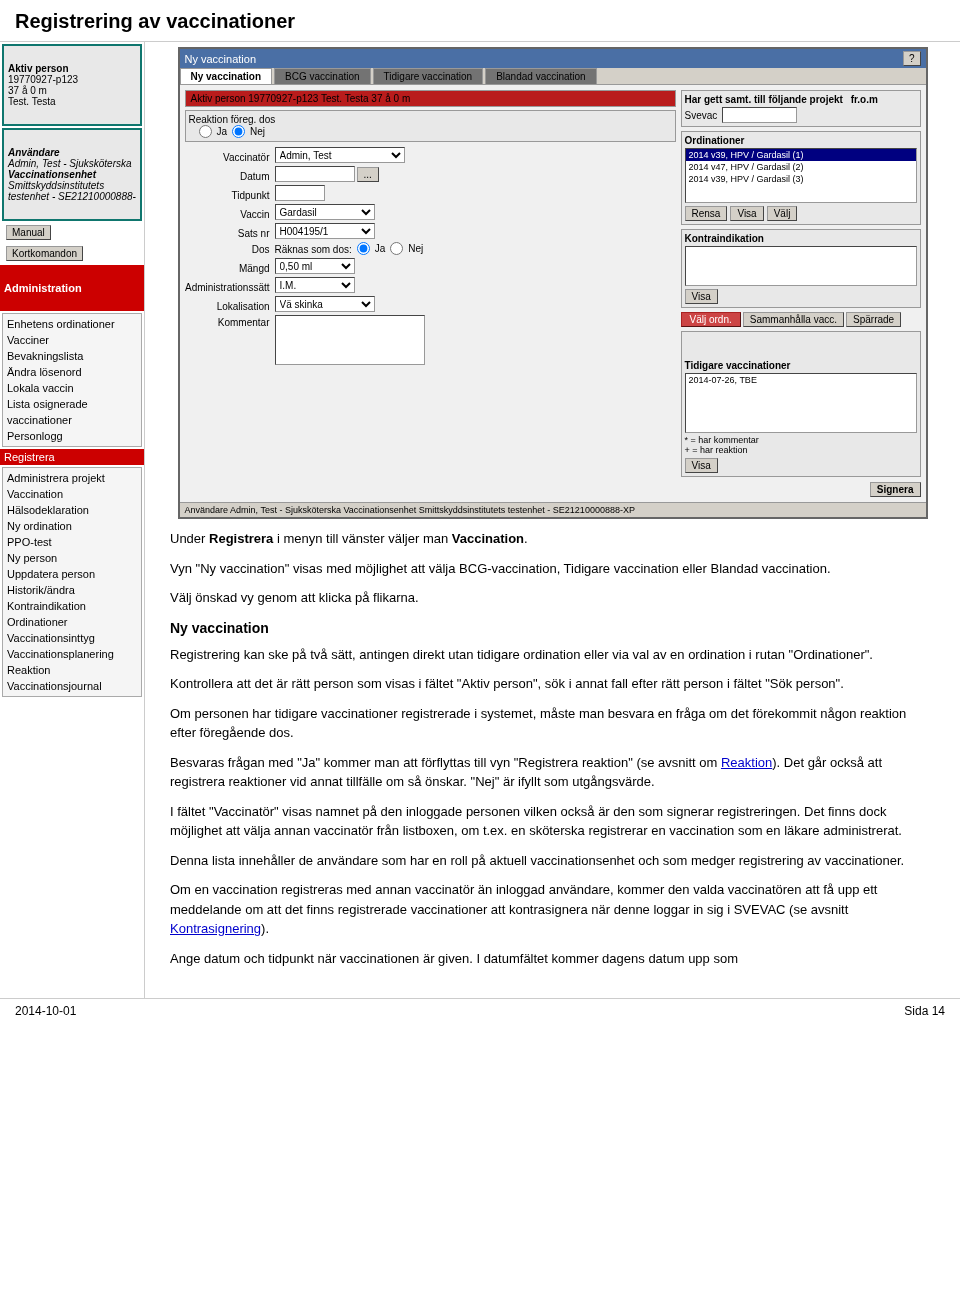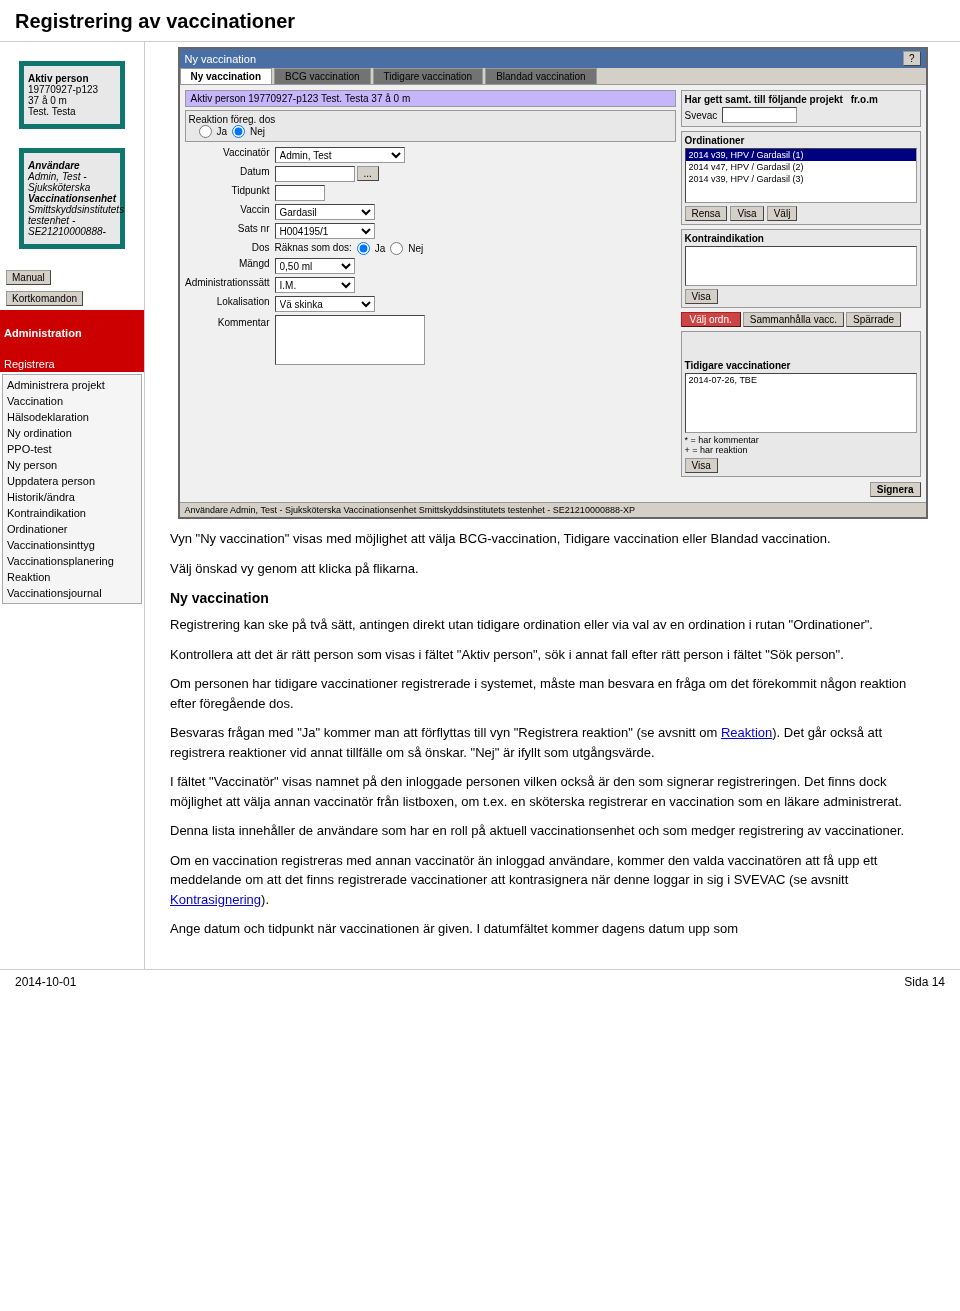--- a/index.html
+++ b/index.html
@@ -53,23 +53,23 @@
       padding: 17px 4px;
     }
     .sidebar-block {
       margin: 2px;
       border: 1px solid #aaa;
       background: #f5f5f5;
       padding: 2px 0;
     }
     .aktiv-person-box {
       background: #e8e8e8;
-      border: 5px solid #0f766e;
-      margin: 19px;
-      padding: 7px 4px;
+      border: 2px solid #0f766e;
+      margin: 2px;
+      padding: 17px 4px;
       font-size: 10px;
     }
     .sok-person-box {
       background: #e8e8e8;
       border: 1px solid #aaa;
       margin: 2px;
       padding: 3px 4px;
       font-size: 10px;
     }
     .sok-person-box input {
@@ -145,36 +145,36 @@
       gap: 5px;
     }
     .vacc-left {
       flex: 1;
       min-width: 0;
     }
     .vacc-right {
       width: 240px;
     }
     .vacc-aktiv {
-      background: #c4b5fd;
+      background: #b91c1c;
       border: 1px solid #999;
       padding: 2px 5px;
       font-size: 10px;
       margin-bottom: 3px;
     }
     .vacc-reaktion-box {
       border: 1px solid #999;
       padding: 3px;
       background: #e8e8e8;
       margin-bottom: 5px;
       font-size: 10px;
     }
     .vacc-row {
       display: flex;
-      align-items: flex-start;
+      align-items: flex-end;
       margin-bottom: 3px;
       font-size: 10px;
     }
     .vacc-label {
       width: 90px;
       font-size: 10px;
       text-align: right;
       padding-right: 5px;
     }
     .vacc-input {
@@ -340,20 +340,30 @@
 
 
       <div style="margin:2px;">
         <button class="manual-btn">Manual</button>
       </div>
       <div style="margin:2px;">
         <button class="kortkm-btn">Kortkomandon</button>
       </div>
 
       <div class="sidebar-item admin-header">Administration</div>
+      <div class="sidebar-block">
+        <div class="sidebar-item">Enhetens ordinationer</div>
+        <div class="sidebar-item">Vacciner</div>
+        <div class="sidebar-item">Bevakningslista</div>
+        <div class="sidebar-item">Ändra lösenord</div>
+        <div class="sidebar-item">Lokala vaccin</div>
+        <div class="sidebar-item">Lista osignerade</div>
+        <div class="sidebar-item">vaccinationer</div>
+        <div class="sidebar-item">Personlogg</div>
+      </div>
 
       <div class="sidebar-item active-red">Registrera</div>
       <div class="sidebar-block">
         <div class="sidebar-item">Administrera projekt</div>
         <div class="sidebar-item">Vaccination</div>
         <div class="sidebar-item">Hälsodeklaration</div>
         <div class="sidebar-item">Ny ordination</div>
         <div class="sidebar-item">PPO-test</div>
         <div class="sidebar-item">Ny person</div>
         <div class="sidebar-item">Uppdatera person</div>
@@ -530,20 +540,23 @@
           </div>
         </div>
 
         <div class="bottom-bar">
           <span>Användare Admin, Test - Sjuksköterska  Vaccinationsenhet Smittskyddsinstitutets testenhet - SE21210000888-XP</span>
         </div>
       </div>
 
       <div class="text-content">
         <p>
+          Under <strong>Registrera</strong> i menyn till vänster väljer man <strong>Vaccination</strong>.
+        </p>
+        <p>
           Vyn "Ny vaccination" visas med möjlighet att välja BCG-vaccination, Tidigare vaccination eller Blandad vaccination.
         </p>
         <p>
           Välj önskad vy genom att klicka på flikarna.
         </p>
         <h2>Ny vaccination</h2>
         <p>
           Registrering kan ske på två sätt, antingen direkt utan tidigare ordination eller via val av en ordination i rutan "Ordinationer".
         </p>
         <p>

